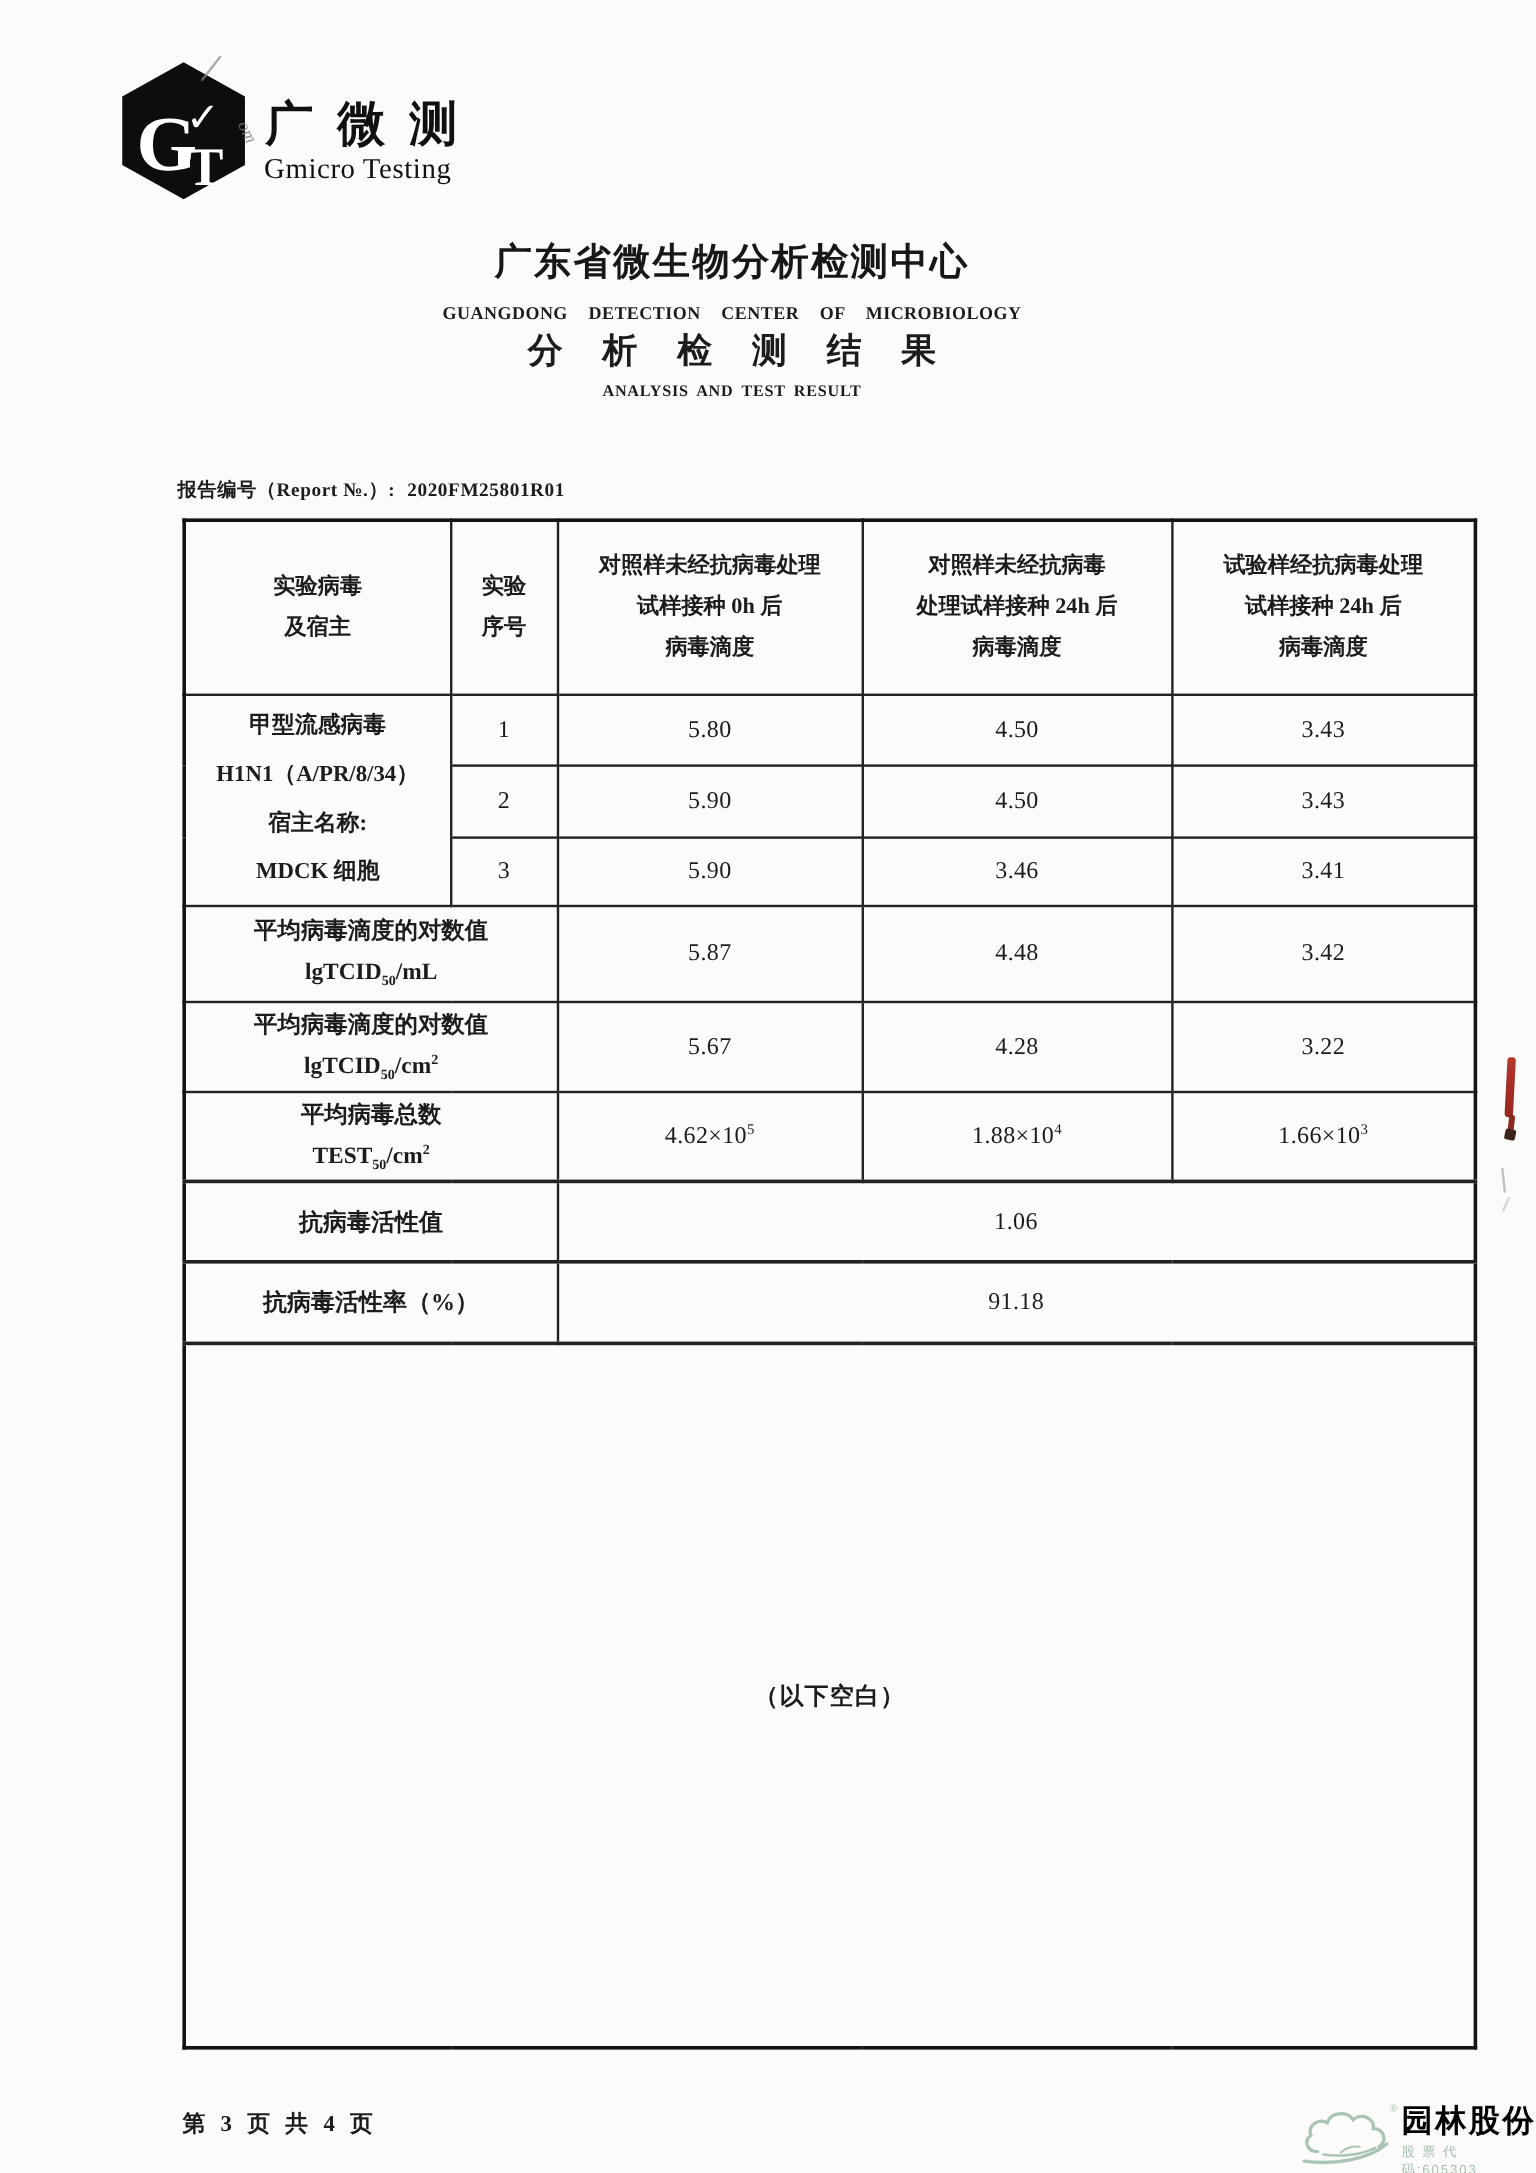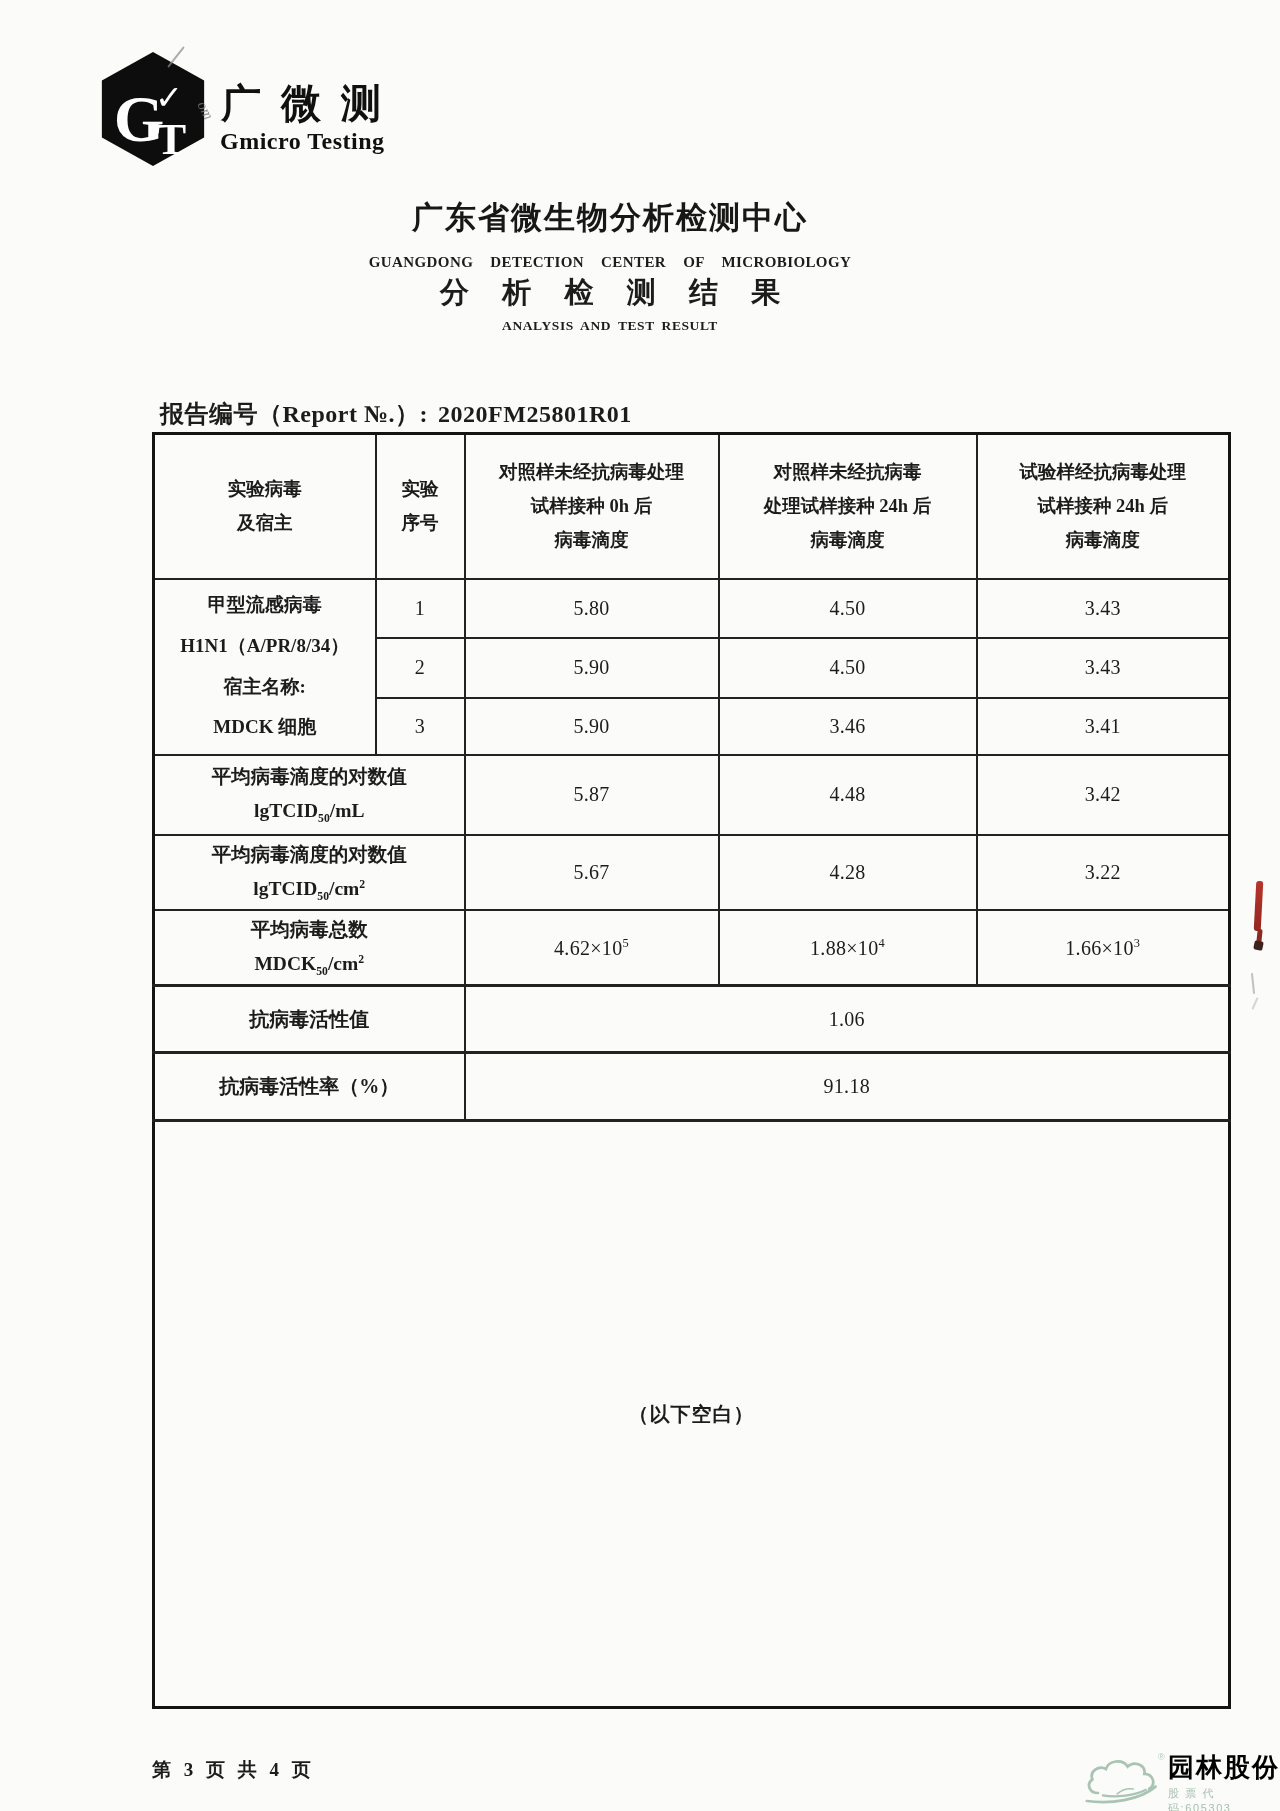--- a/index.html
+++ b/index.html
@@ -11,42 +11,42 @@
   }
 
   
   .logo-hex { position:absolute; left:94px; top:50px; width:118px; height:118px; }
   .logo-cn {
     position:absolute; left:221px; top:76px;
     font-size:40px; font-weight:700; letter-spacing:5px; color:#101010;
   }
   .logo-en {
     position:absolute; left:220px; top:128px;
-    font-size:24px; font-weight:700; color:#101010; letter-spacing:0.5px;
+    font-size:24px; font-weight:400; color:#101010; letter-spacing:0.5px;
   }
   .arc-frag {
     position:absolute; color:#7d7d7d; opacity:.8;
     font-style:italic; font-size:15px;
     font-family:"Liberation Serif","DejaVu Serif",serif;
   }
   .arc-frag.om { left:196px; top:102px; transform:rotate(64deg); }
   .arc-stroke {
     position:absolute; left:175px; top:44px; width:2px; height:26px;
     background:#8a8a8a; opacity:.7; transform:rotate(38deg); border-radius:2px;
   }
 
   
   .title-block { position:absolute; left:110px; top:197px; width:1000px; text-align:center; }
   .t-cn1 { font-size:31px; font-weight:700; letter-spacing:2px; color:#171717; }
   .t-en1 { margin-top:15px; font-size:15px; font-weight:700; word-spacing:13px; letter-spacing:0.4px; }
   .t-cn2 { margin-top:2px; font-size:29px; font-weight:700; letter-spacing:13px; text-indent:13px;text-align:center; }
   .t-en2 { margin-top:5px; font-size:13.5px; font-weight:700; letter-spacing:0.6px; word-spacing:3px; }
 
   
-  .report-line { position:absolute; left:148px; top:398px; font-size:24px; font-weight:600; letter-spacing:0.5px;margin-left:12px; }
+  .report-line { position:absolute; left:148px; top:398px; font-size:16px; font-weight:600; letter-spacing:0.5px; }
   .report-line .val { margin-left:10px; font-weight:600; }
 
   
   .table-wrap { position:absolute; left:152px; top:432px; }
   table.report { border-collapse:collapse; table-layout:fixed; width:1076px;
     border:3px solid #141414; }
   table.report td { border:2px solid #222; text-align:center; vertical-align:middle;
     padding:2px 4px; }
   .hdr { font-size:18.5px; font-weight:600; line-height:1.85; white-space:pre-line; }
   .virus { font-size:19px; font-weight:600; line-height:2.15; white-space:pre-line; }
@@ -174,21 +174,21 @@
           <div>平均病毒滴度的对数值</div>
           <div><span>lgTCID</span><sub>50</sub><span>/cm</span><sup>2</sup></div>
         </td>
         <td class="num">5.67</td>
         <td class="num">4.28</td>
         <td class="num">3.22</td>
       </tr>
       <tr style="height:75px">
         <td class="lbl2" colspan="2">
           <div>平均病毒总数</div>
-          <div><span>MDCK</span><sub>50</sub><span>/cm</span><sup>2</sup></div>
+          <div><span>TEST</span><sub>50</sub><span>/cm</span><sup>2</sup></div>
         </td>
         <td class="num"><span>4.62×10</span><sup>5</sup></td>
         <td class="num"><span>1.88×10</span><sup>4</sup></td>
         <td class="num"><span>1.66×10</span><sup>3</sup></td>
       </tr>
       <tr class="sep" style="height:67px">
         <td class="lbl1" colspan="2">抗病毒活性值</td>
         <td class="num" colspan="3">1.06</td>
       </tr>
       <tr class="sep" style="height:68px">

